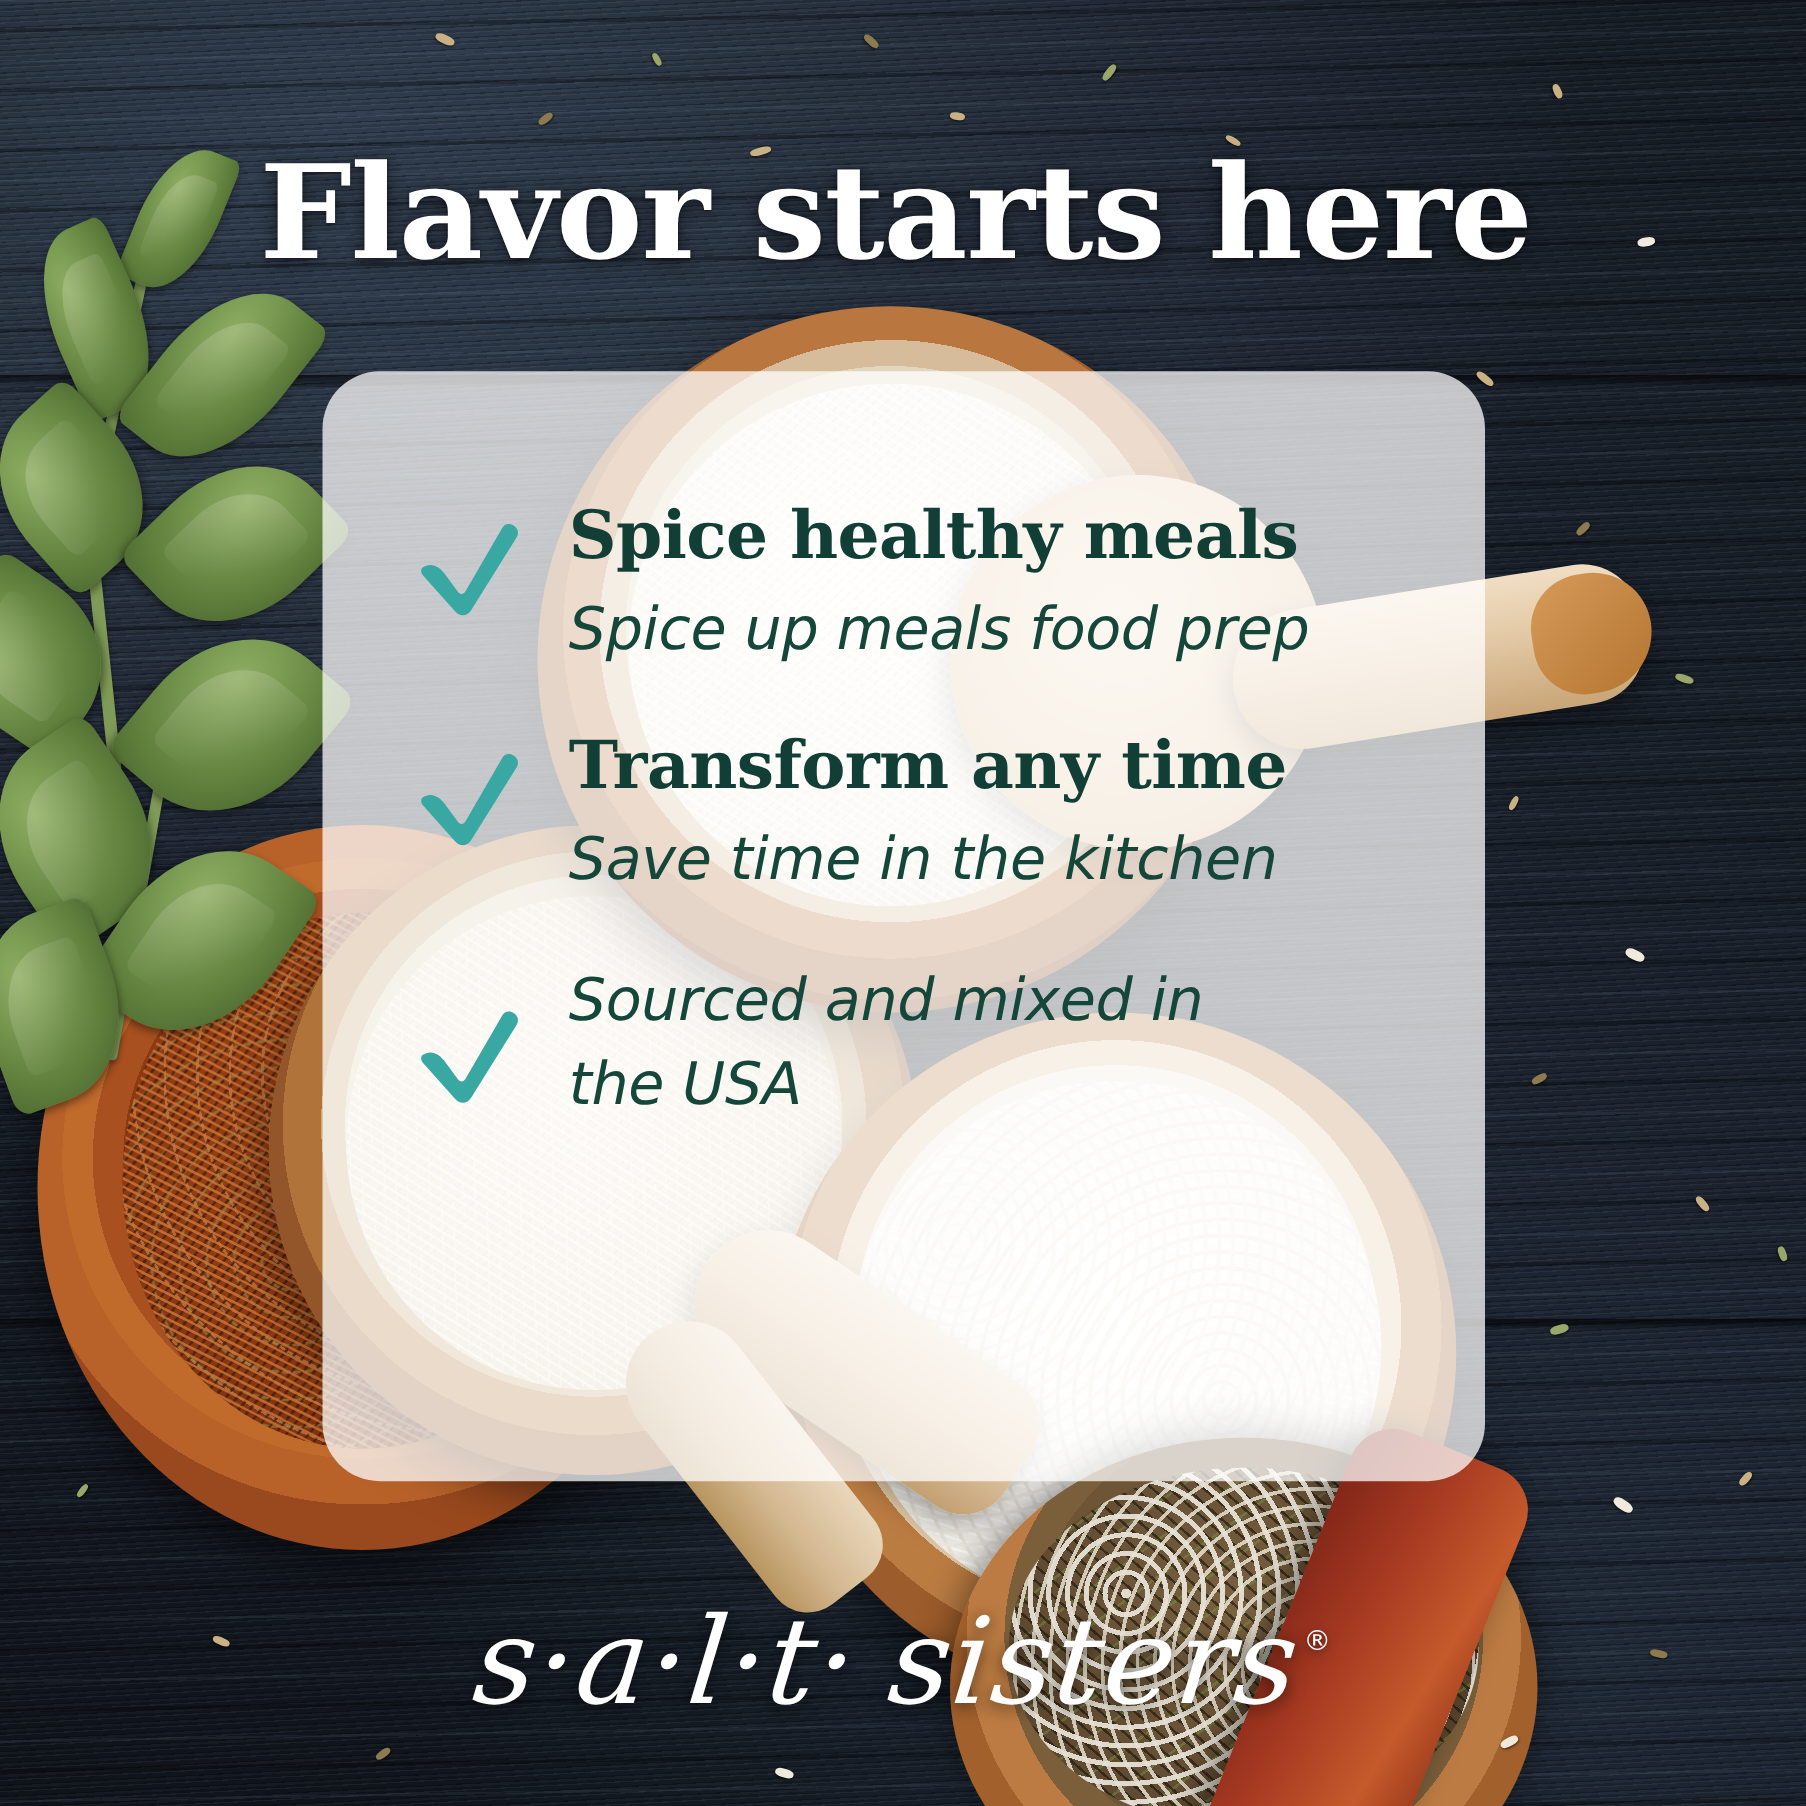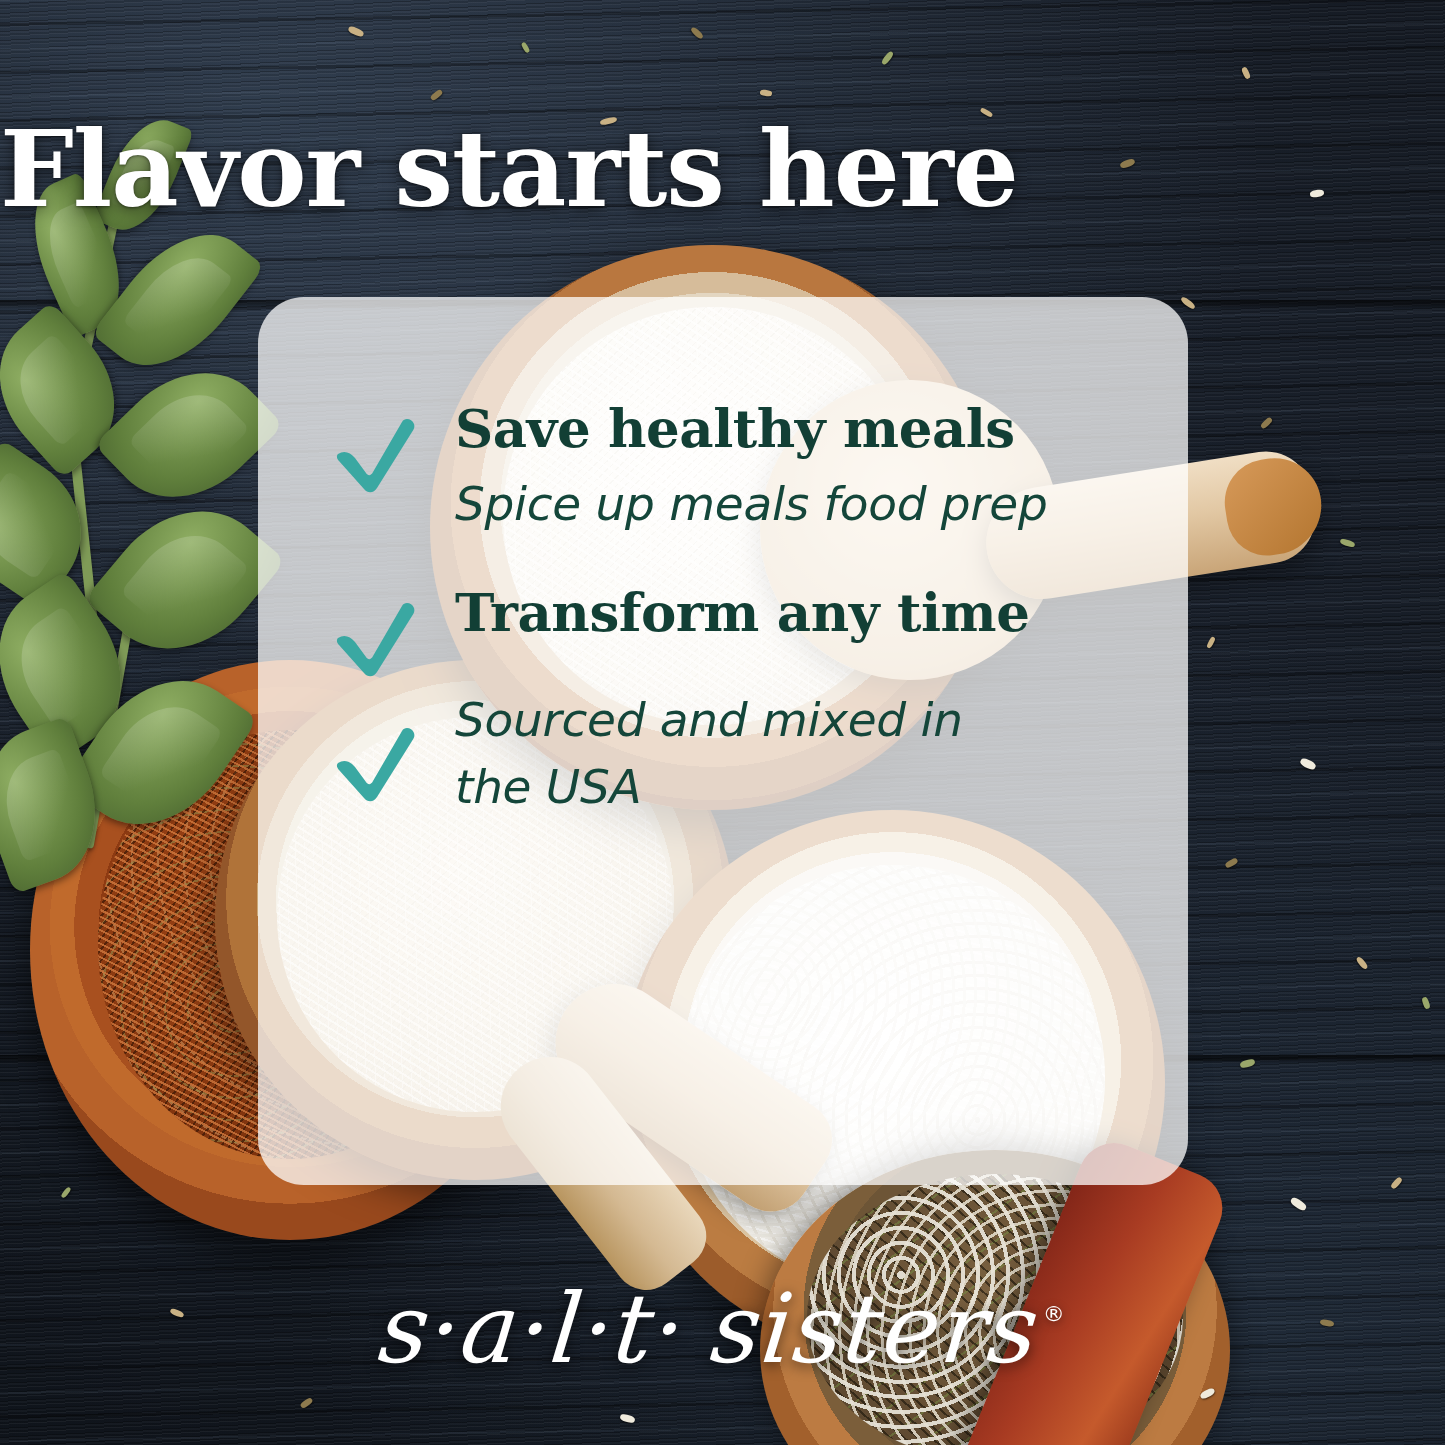--- a/index.html
+++ b/index.html
@@ -242,21 +242,21 @@
     position:absolute;
     left:258px; top:297px;
     width:930px; height:888px;
     background:rgba(255,255,255,.74);
     border-radius:46px;
   }
 
   
   .headline {
     position:absolute; left:0; right:12px; top:118px;
-    text-align:left;
+    text-align:center;
     font-family:"DejaVu Serif", serif;
     font-weight:700;
     font-size:104px;
     line-height:1;
     letter-spacing:-1px;
     color:#ffffff;
     text-shadow:0 3px 16px rgba(0,0,0,.55), 0 1px 3px rgba(0,0,0,.45);
     white-space:nowrap;
   }
 
@@ -422,33 +422,34 @@
 
   <div class="bullets">
 
     <div class="bullet">
       <span class="check">
         <svg viewBox="0 0 92 92" width="92" height="92" aria-hidden="true">
           <path d="M8 46 C14 42 20 44 25 50 L36 65 C38 68 41 68 43 64 L72 14 C75 9 82 11 84 16 C85 19 84 21 82 24 L47 80 C44 85 38 86 34 81 L9 53 C7 51 6 48 8 46 Z" fill="#3aa8a2"></path>
         </svg>
       </span>
       <div class="btext">
-        <div class="btitle">Save healthy meals</div>
+        <div class="btitle">Spice healthy meals</div>
         <div class="bsub">Spice up meals food prep</div>
       </div>
     </div>
 
     <div class="bullet">
       <span class="check">
         <svg viewBox="0 0 92 92" width="92" height="92" aria-hidden="true">
           <path d="M8 46 C14 42 20 44 25 50 L36 65 C38 68 41 68 43 64 L72 14 C75 9 82 11 84 16 C85 19 84 21 82 24 L47 80 C44 85 38 86 34 81 L9 53 C7 51 6 48 8 46 Z" fill="#3aa8a2"></path>
         </svg>
       </span>
       <div class="btext">
         <div class="btitle">Transform any time</div>
+        <div class="bsub">Save time in the kitchen</div>
       </div>
     </div>
 
     <div class="bullet">
       <span class="check" style="top:30px;">
         <svg viewBox="0 0 92 92" width="92" height="92" aria-hidden="true">
           <path d="M8 46 C14 42 20 44 25 50 L36 65 C38 68 41 68 43 64 L72 14 C75 9 82 11 84 16 C85 19 84 21 82 24 L47 80 C44 85 38 86 34 81 L9 53 C7 51 6 48 8 46 Z" fill="#3aa8a2"></path>
         </svg>
       </span>
       <div class="btext">

